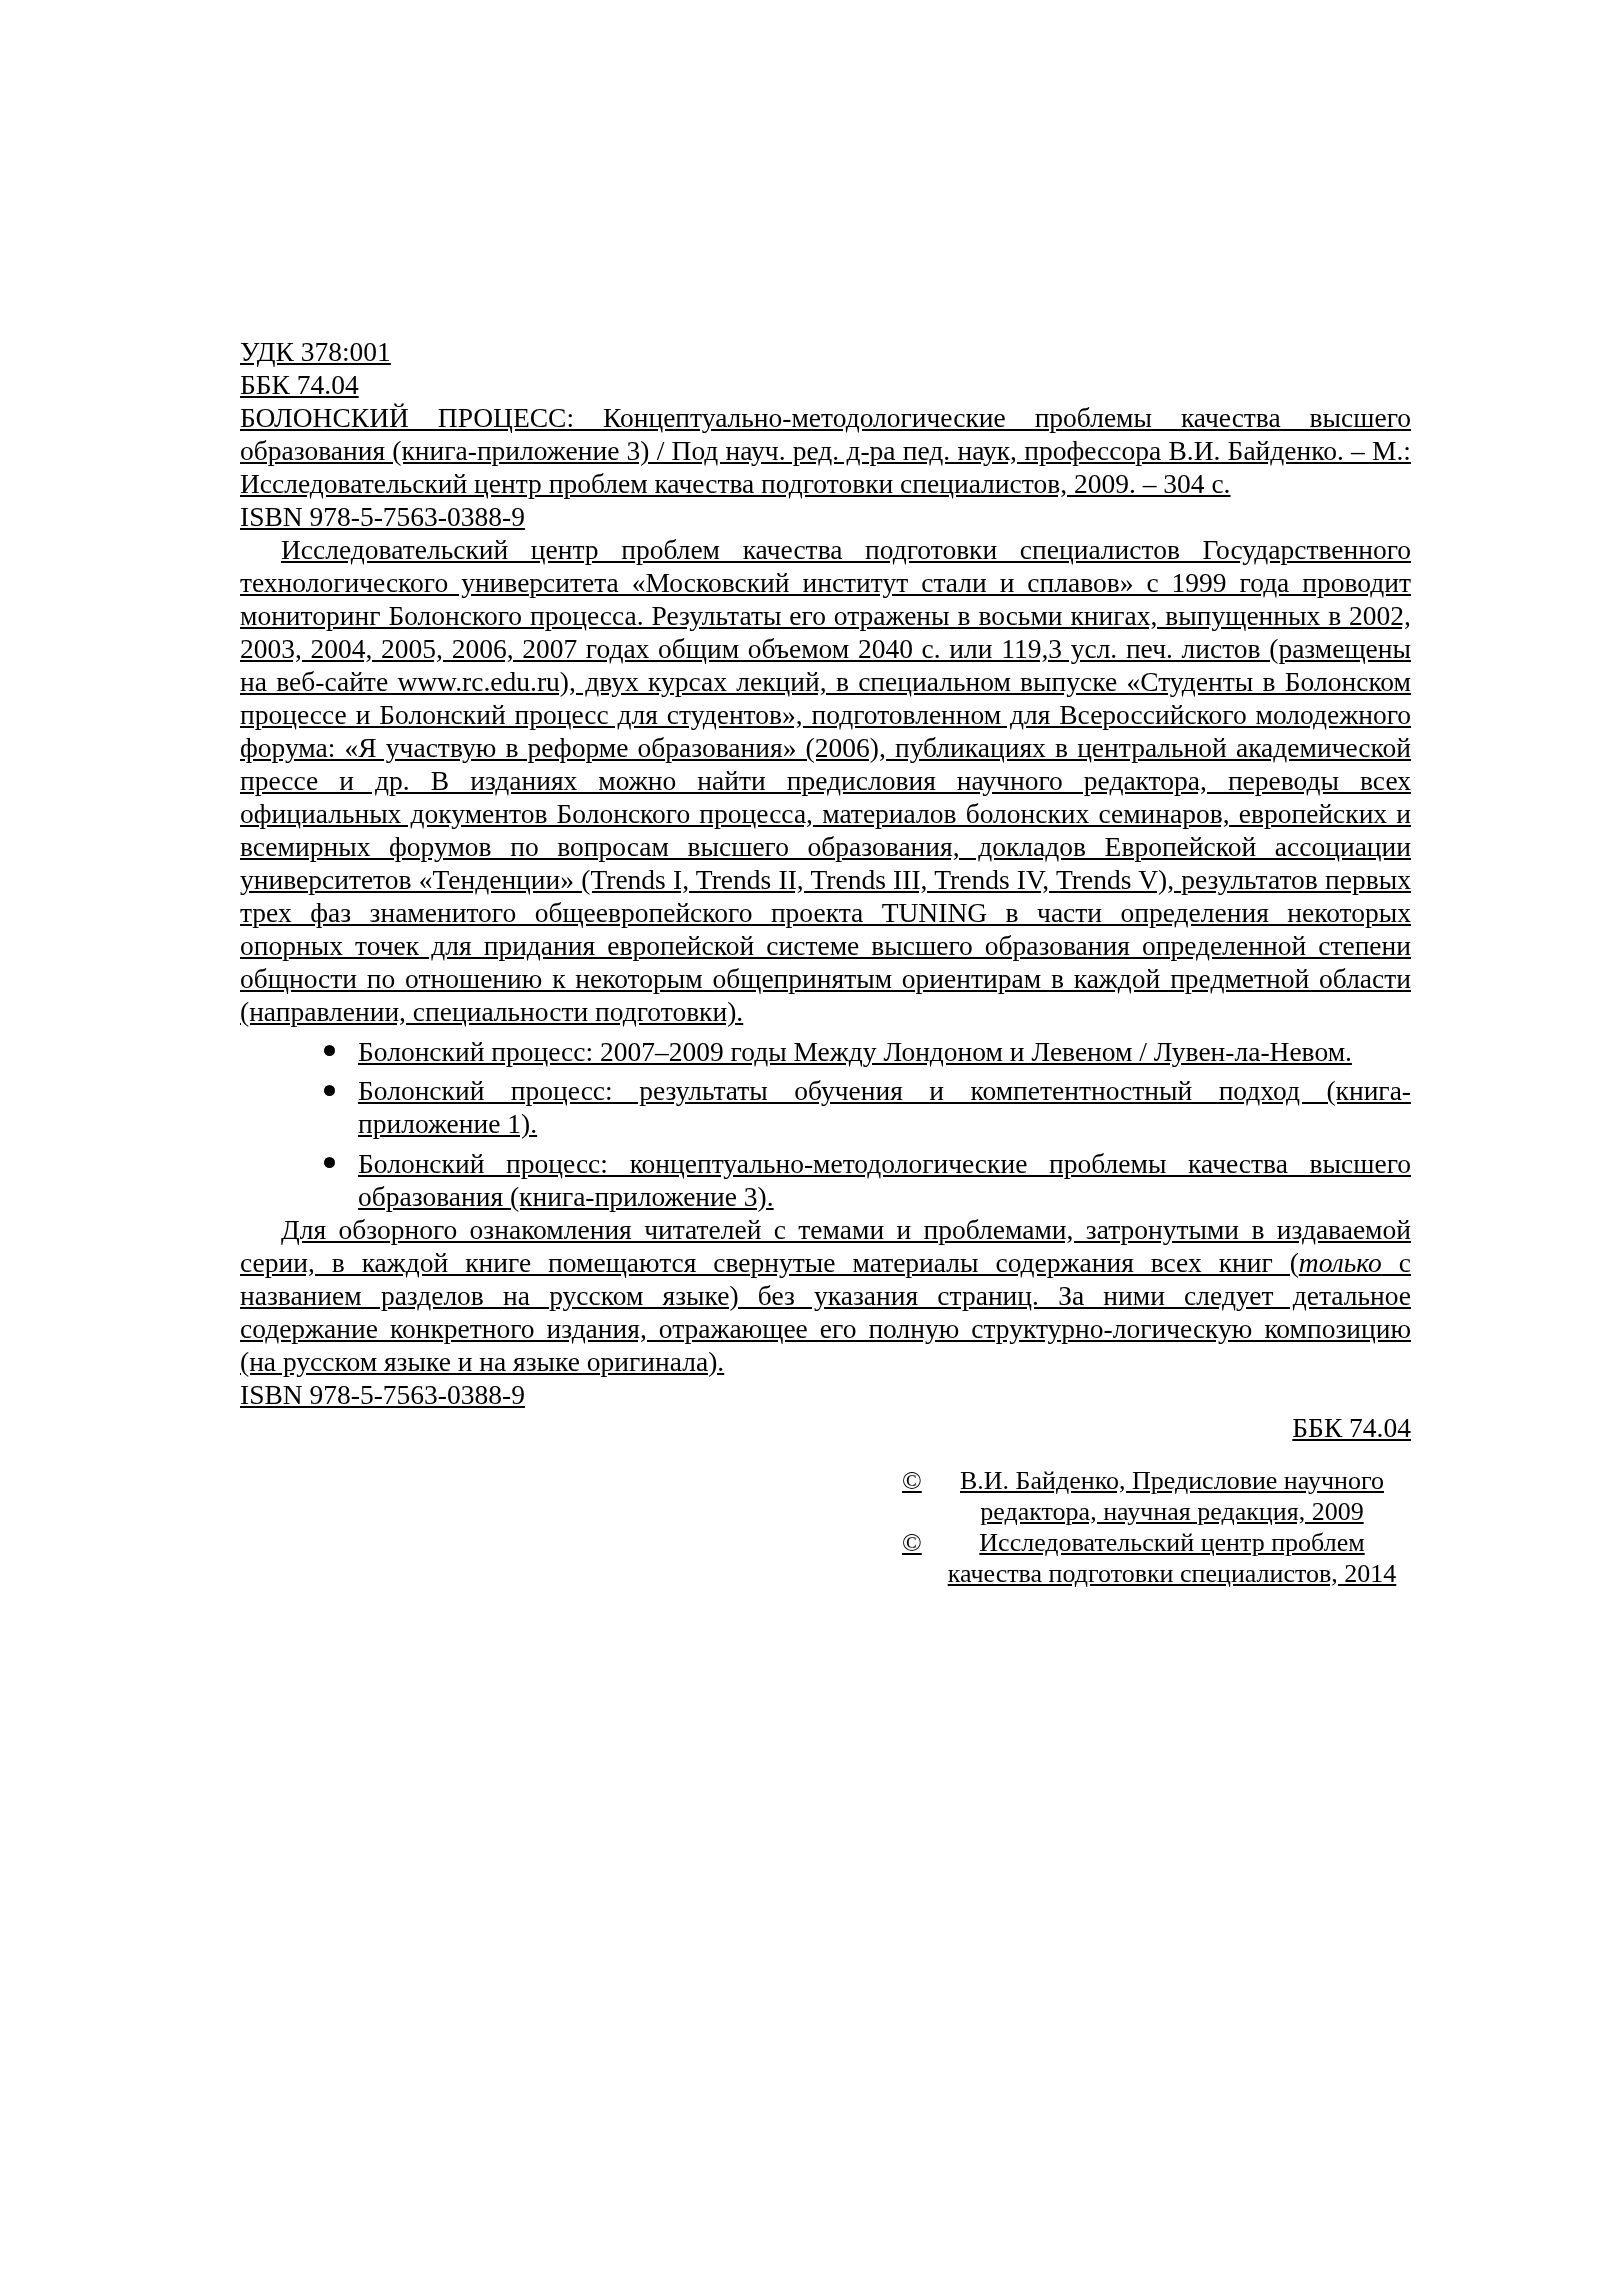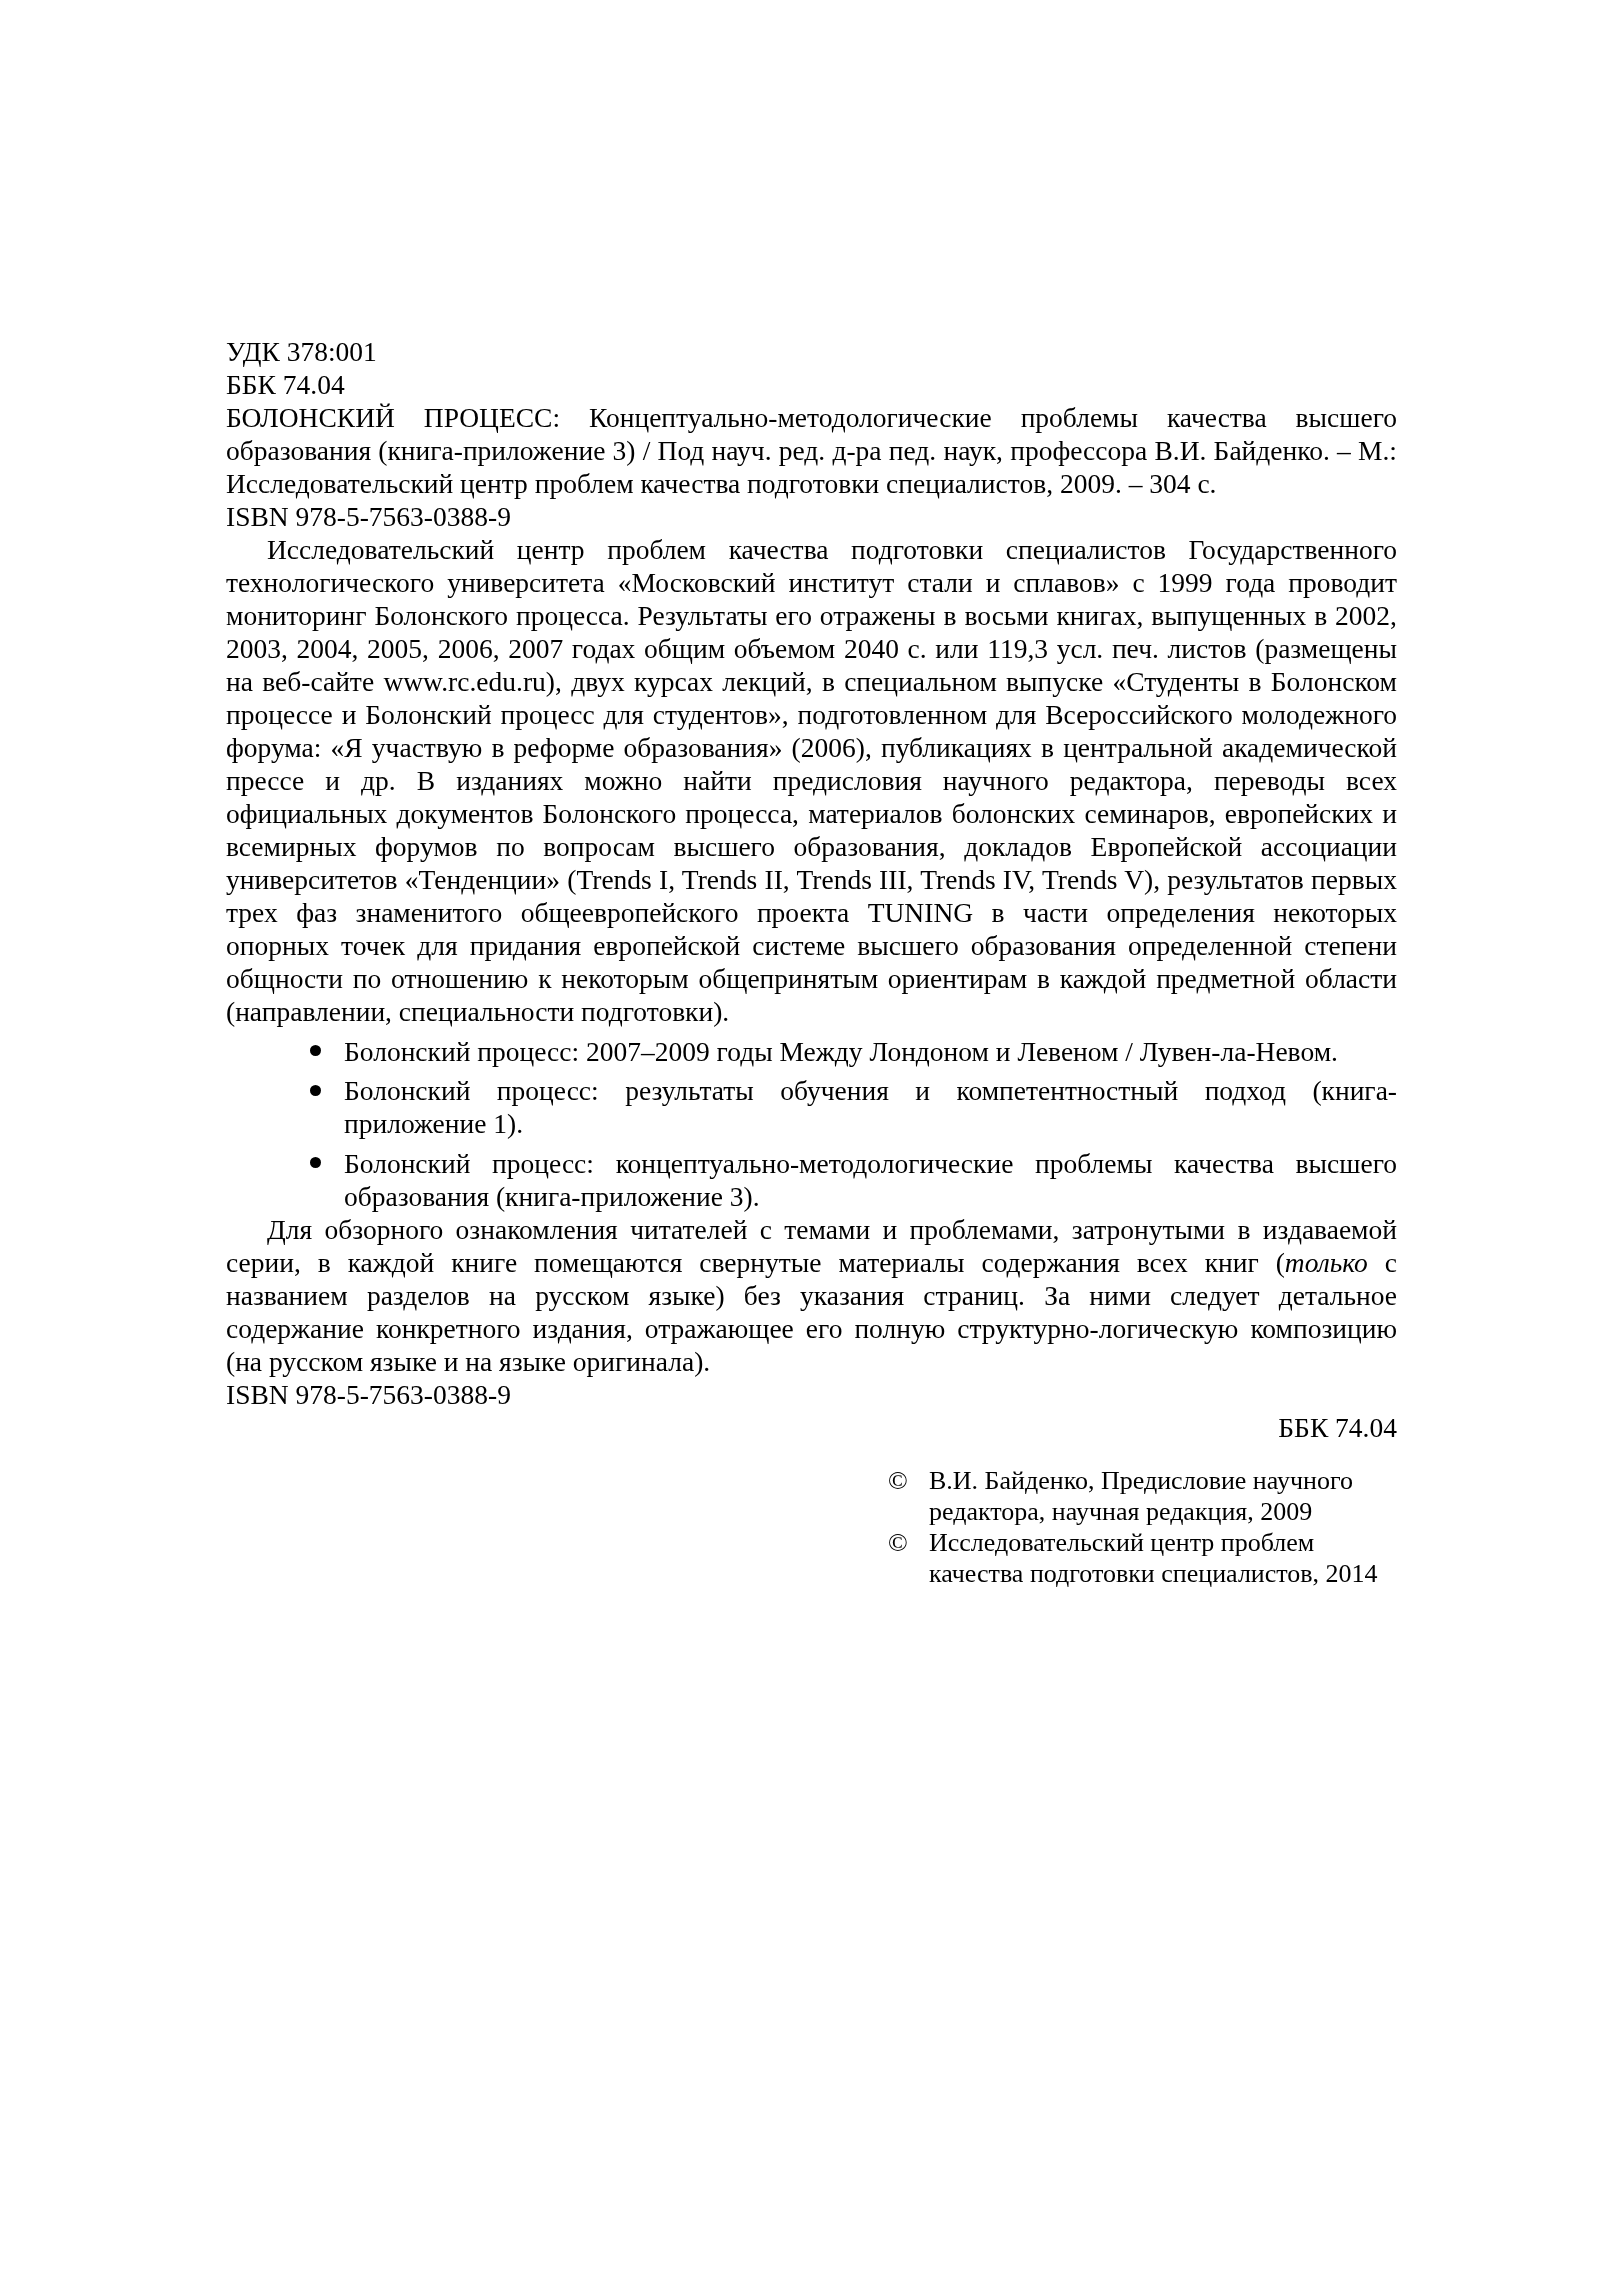--- a/index.html
+++ b/index.html
@@ -11,25 +11,26 @@
     position: relative;
     width: 1622px;
     height: 2295px;
     background: #ffffff;
     font-family: "Liberation Serif", "DejaVu Serif", serif;
     color: #000000;
     overflow: hidden;
   }
   .content {
     position: absolute;
-    left: 226px;
+    left: 240px;
     top: 335px;
     width: 1171px;
     font-size: 27.5px;
     line-height: 33px;
+    text-decoration: underline;
   }
   .content p { margin: 0; text-align: justify; }
   .meta-codes p { text-align: left; }
   .title-para { margin-top: 79px; }
   .isbn-line { margin-top: 37px; text-align: left; }
   .para-monitoring { margin-top: 33px; }
   .indent { text-indent: 41px; }
   ul.book-list {
     list-style: none;
     margin: 5.2px 0 0 0;
@@ -55,21 +56,21 @@
   .bbk-bottom { margin-top: 31px; text-align: right !important; }
   .copyright-block {
     margin-top: 21px;
     margin-left: 662px;
     width: 499px;
     font-size: 26px;
     line-height: 31px;
   }
   .copyright-entry { display: flex; align-items: flex-start; }
   .copyright-symbol { flex: 0 0 41px; }
-  .copyright-text { flex: 1 1 auto; text-align: left; }
+  .copyright-text { flex: 1 1 auto; text-align: center; }
 </style>
 </head>
 <body>
 
 <div class="page">
   <div class="content">
 
     <div class="meta-codes">
       <p>УДК 378:001</p>
       <p>ББК 74.04</p>

